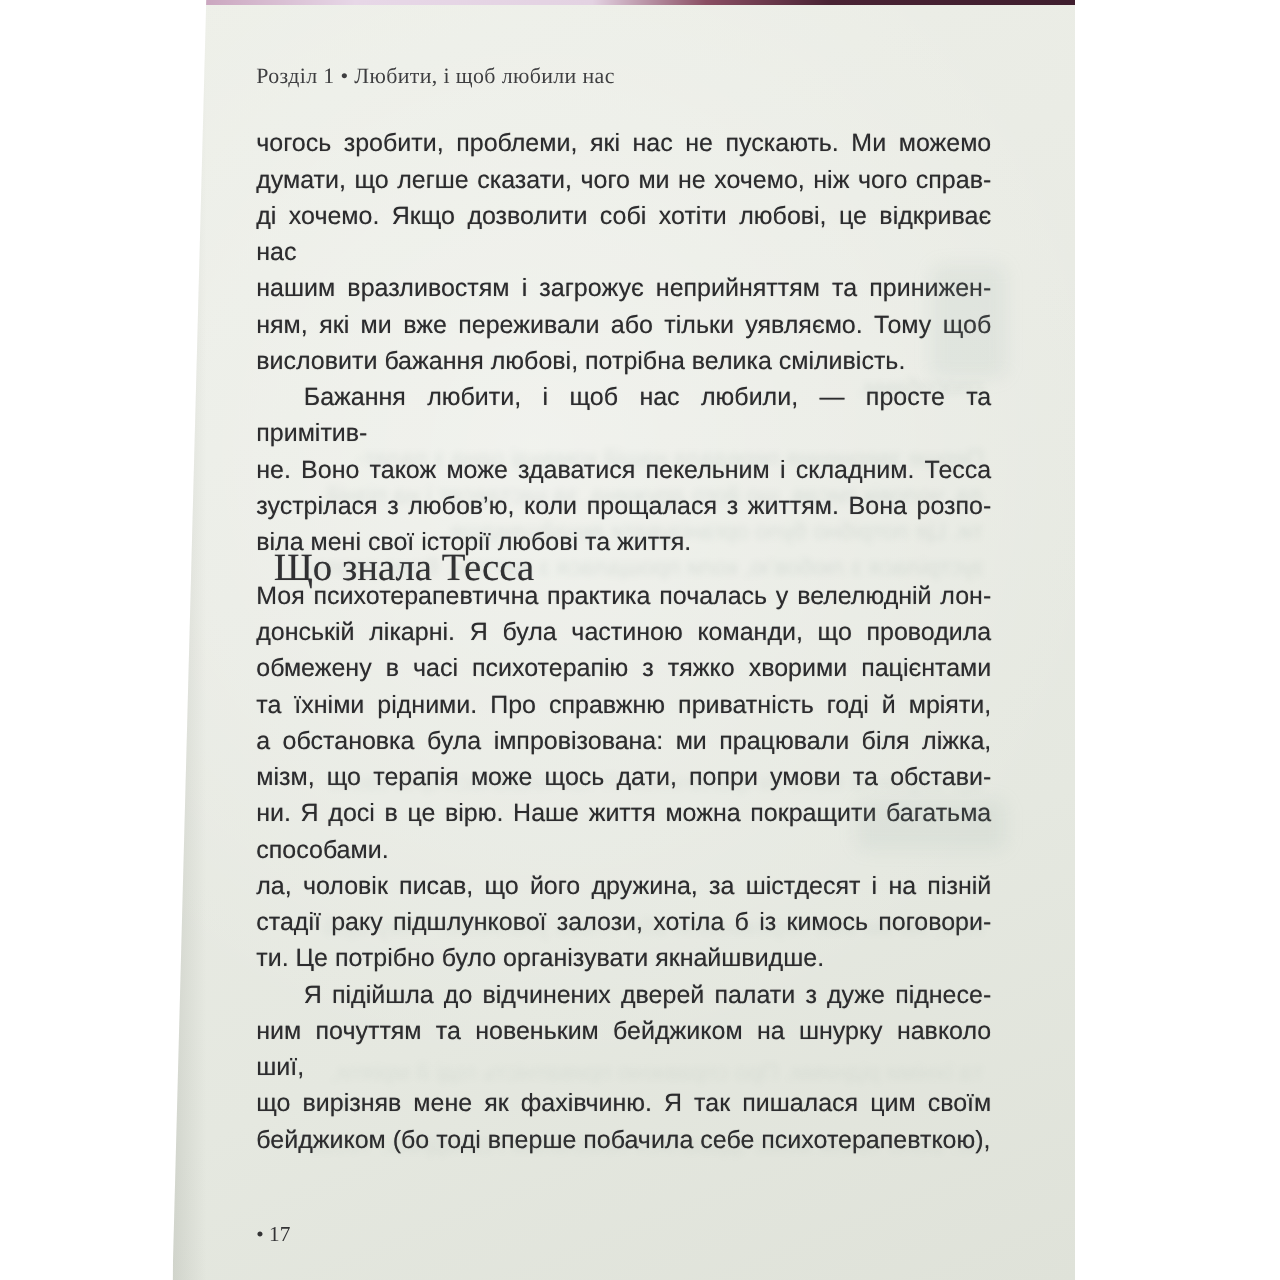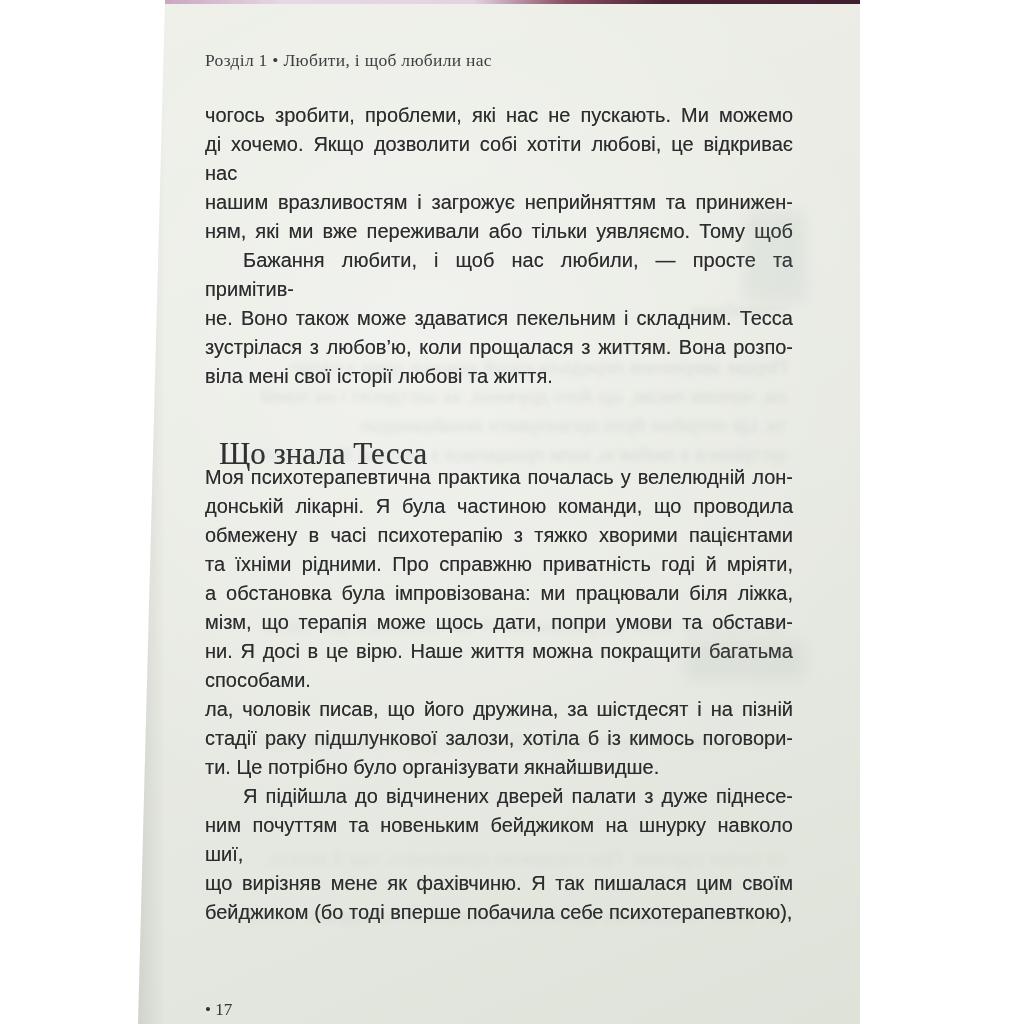--- a/index.html
+++ b/index.html
@@ -97,21 +97,20 @@
     text-shadow: 0 0 0.6px rgba(48,48,50,0.5);
     margin-left: 14px;
   }
   .page-number {
     position: absolute;
     top: 978px;
     left: 0;
     font-family: "Liberation Serif", "DejaVu Serif", serif;
     font-size: 17px;
     color: #333335;
-    margin-top: 22px;
   }
   
   .ghost {
     position: absolute;
     right: 6px;
     transform: scaleX(-1);
     transform-origin: center;
     filter: blur(2.6px);
     opacity: 0.14;
     color: #6e8880;
@@ -136,23 +135,25 @@
   <div class="photo">
     <div class="top-strip"></div>
 
     <div class="content">
 
       <div class="chapter-header">Розділ 1 • Любити, і щоб любили нас</div>
 
       <div class="flow" id="flow1">
           <div class="para">
             <div class="line j">чогось зробити, проблеми, які нас не пускають. Ми можемо</div>
+            <div class="line j">думати, що легше сказати, чого ми не хочемо, ніж чого справ-</div>
             <div class="line j">ді хочемо. Якщо дозволити собі хотіти любові, це відкриває нас</div>
             <div class="line j">нашим вразливостям і загрожує неприйняттям та принижен-</div>
             <div class="line j">ням, які ми вже переживали або тільки уявляємо. Тому щоб</div>
+            <div class="line">висловити бажання любові, потрібна велика сміливість.</div>
           </div>
           <div class="para">
             <div class="line j indent">Бажання любити, і щоб нас любили, — просте та примітив-</div>
             <div class="line j">не. Воно також може здаватися пекельним і складним. Тесса</div>
             <div class="line j">зустрілася з любов’ю, коли прощалася з життям. Вона розпо-</div>
             <div class="line">віла мені свої історії любові та життя.</div>
           </div>
         </div>
 
       <h2 class="section-heading">Що знала Тесса</h2>

